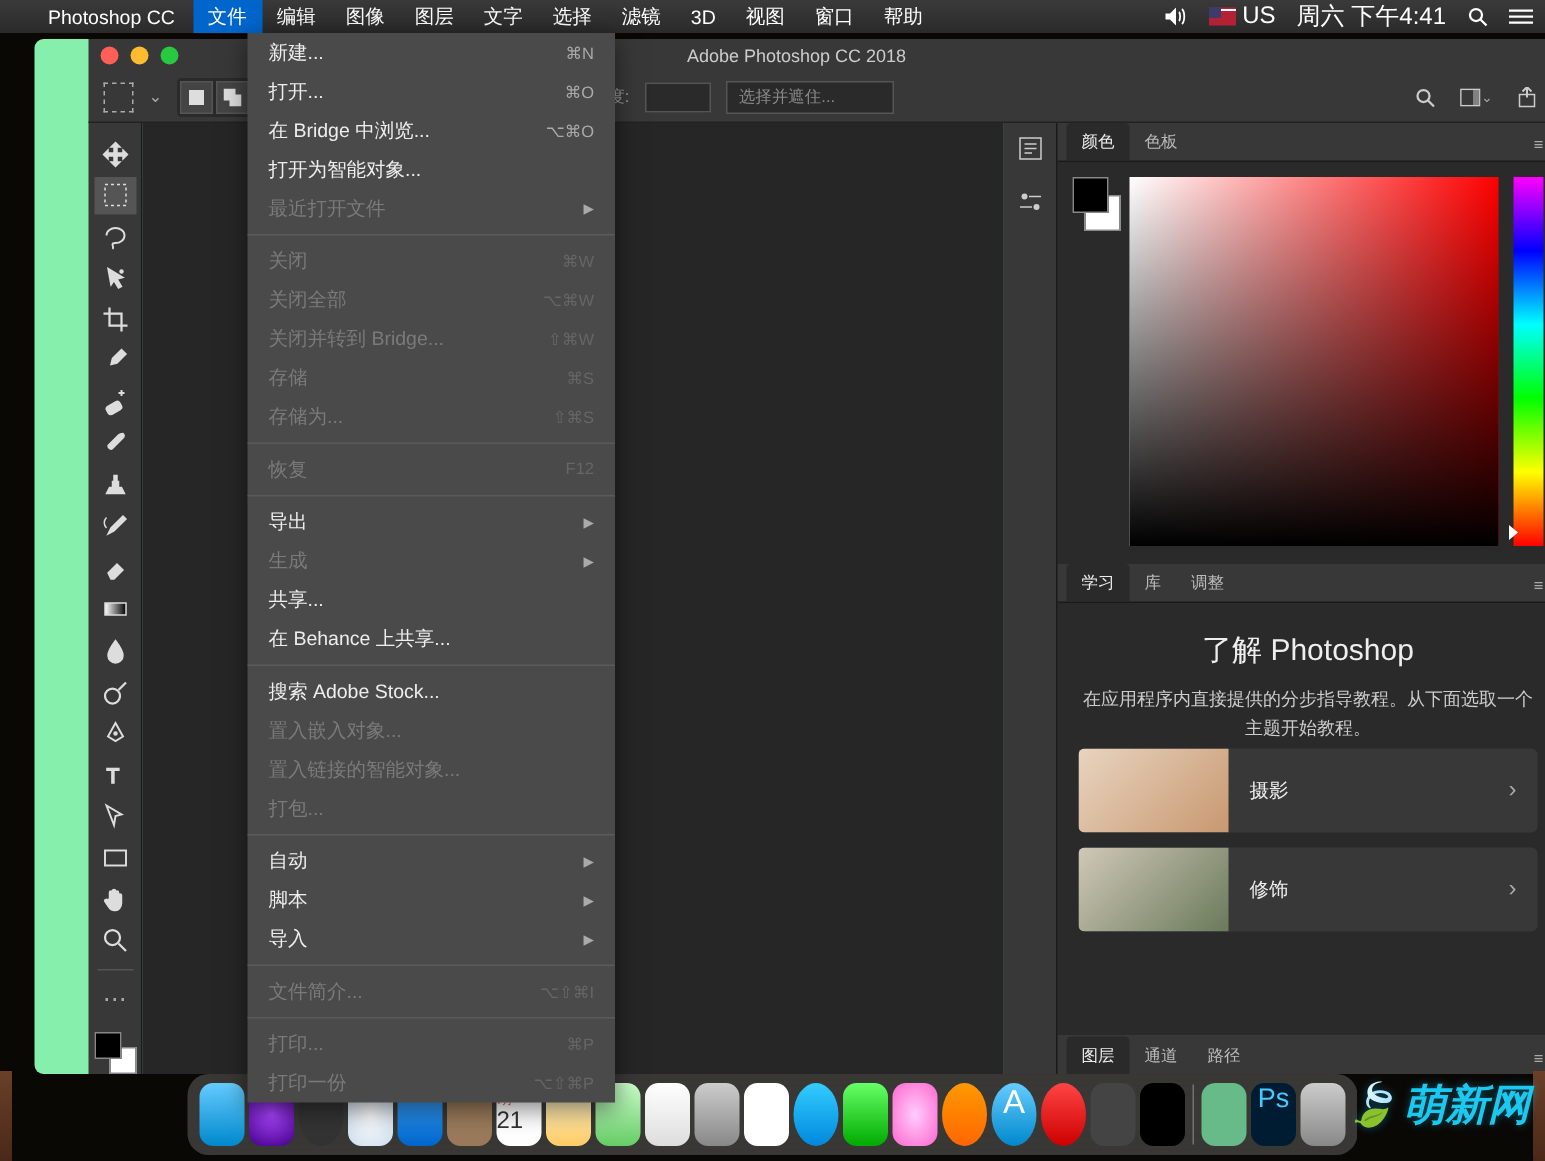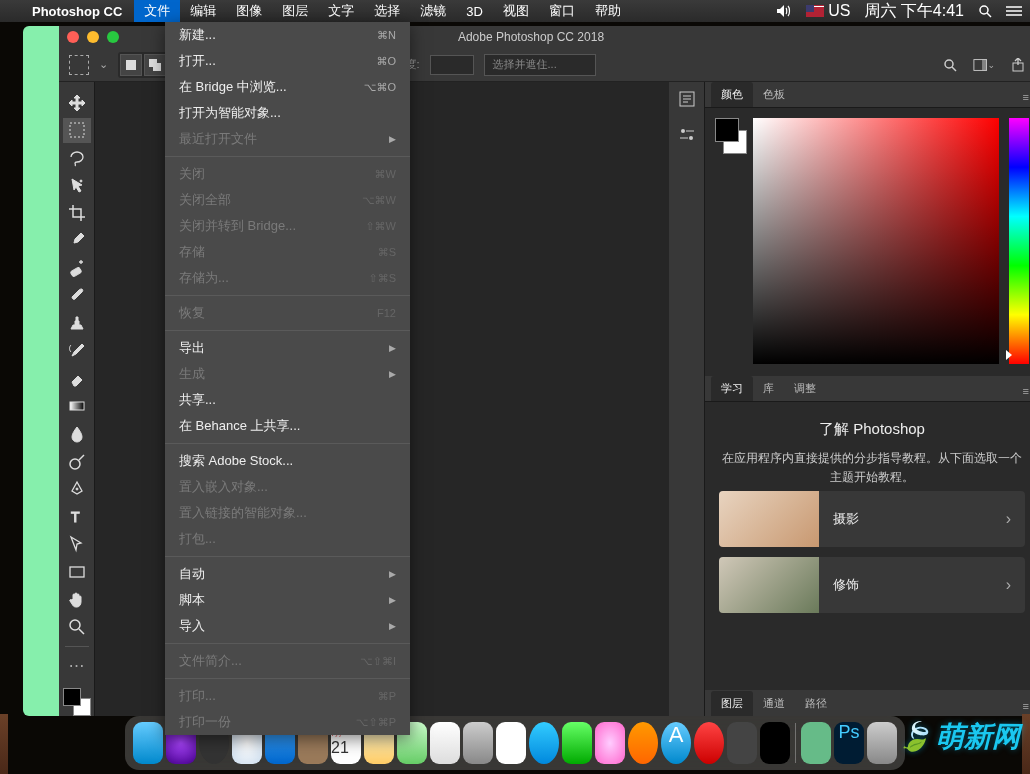--- a/index.html
+++ b/index.html
@@ -1,21 +1,21 @@
 <!DOCTYPE html>
 <html><head>
 <meta charset="utf-8">
 <style>
 * { margin: 0; padding: 0; box-sizing: border-box; font-family: -apple-system, "Helvetica Neue", Arial, sans-serif; }
 body { width: 1030px; height: 774px; background: #0a0805; overflow: hidden; position: relative; }
 
 
 .menubar { height: 22px; background: linear-gradient(#3a3a3a, #2a2a2a); display: flex; align-items: center; color: #fff; font-size: 13px; padding: 0 8px; }
 .menubar .apple { width: 16px; text-align: center; margin-right: 8px; }
-.menubar .app-name { font-weight: 700; margin-right: 12px; }
+.menubar .app-name { font-weight: 400; margin-right: 12px; }
 .menubar .menu-item { padding: 2px 10px; cursor: default; }
 .menubar .menu-item.active { background: #0066cc; }
 .menubar .right { margin-left: auto; display: flex; align-items: center; gap: 14px; font-size: 16px; }
 .menubar .right span { display: inline-flex; align-items: center; }
 .menubar svg { fill: #fff; }
 
 
 .window { position: absolute; left: 23px; top: 26px; width: 1016px; height: 690px; background: #86efac; border-radius: 6px; overflow: hidden; padding-left: 36px; }
 .titlebar { height: 22px; background: #383838; display: flex; align-items: center; padding: 0 8px; }
 .traffic { display: flex; gap: 8px; }
@@ -71,21 +71,21 @@
 .color-panel { height: 268px; background: #2a2a2a; display: flex; padding: 10px; gap: 10px; }
 .color-preview { width: 28px; }
 .cp-fg { width: 24px; height: 24px; background: #000; border: 1px solid #888; position: relative; z-index: 2; }
 .cp-bg { width: 24px; height: 24px; background: #fff; border: 1px solid #888; margin-top: -12px; margin-left: 8px; }
 .color-field { flex: 1; height: 246px; background: linear-gradient(to bottom, rgba(0,0,0,0), #000), linear-gradient(to right, #fff, #f00); position: relative; }
 .hue-slider { width: 20px; height: 246px; background: linear-gradient(to bottom, #f0f, #00f, #0ff, #0f0, #ff0, #f00); position: relative; }
 .hue-thumb { position: absolute; bottom: 4px; left: -3px; width: 0; height: 0; border-top: 5px solid transparent; border-bottom: 5px solid transparent; border-left: 6px solid #fff; }
 
 .learn-panel { flex: 1; background: #2a2a2a; color: #ddd; overflow: hidden; display: flex; flex-direction: column; }
 .learn-body { padding: 18px 14px; text-align: center; overflow-y: auto; }
-.learn-title { font-size: 15px; margin-bottom: 10px; color: #eee; }
+.learn-title { font-size: 20px; margin-bottom: 10px; color: #eee; }
 .learn-desc { font-size: 12px; color: #ccc; line-height: 1.6; margin-bottom: 4px; }
 .learn-card { display: flex; align-items: center; background: #383838; border-radius: 4px; margin-bottom: 10px; height: 56px; overflow: hidden; text-align: left; }
 .lc-thumb { width: 100px; height: 56px; background: #8a7a6a; display: flex; align-items: center; justify-content: center; font-size: 9px; color: #fff; }
 .lc-thumb.t1 { background: linear-gradient(135deg, #e8d4c0, #c89870); }
 .lc-thumb.t2 { background: linear-gradient(135deg, #d0c8b8, #6a7a5a); }
 .lc-label { flex: 1; padding: 0 14px; font-size: 13px; color: #eee; }
 .lc-arrow { padding: 0 14px; color: #aaa; }
 
 .layers-tabs { height: 26px; background: #383838; display: flex; align-items: flex-end; padding: 0 6px; font-size: 11px; color: #bbb; }
 

